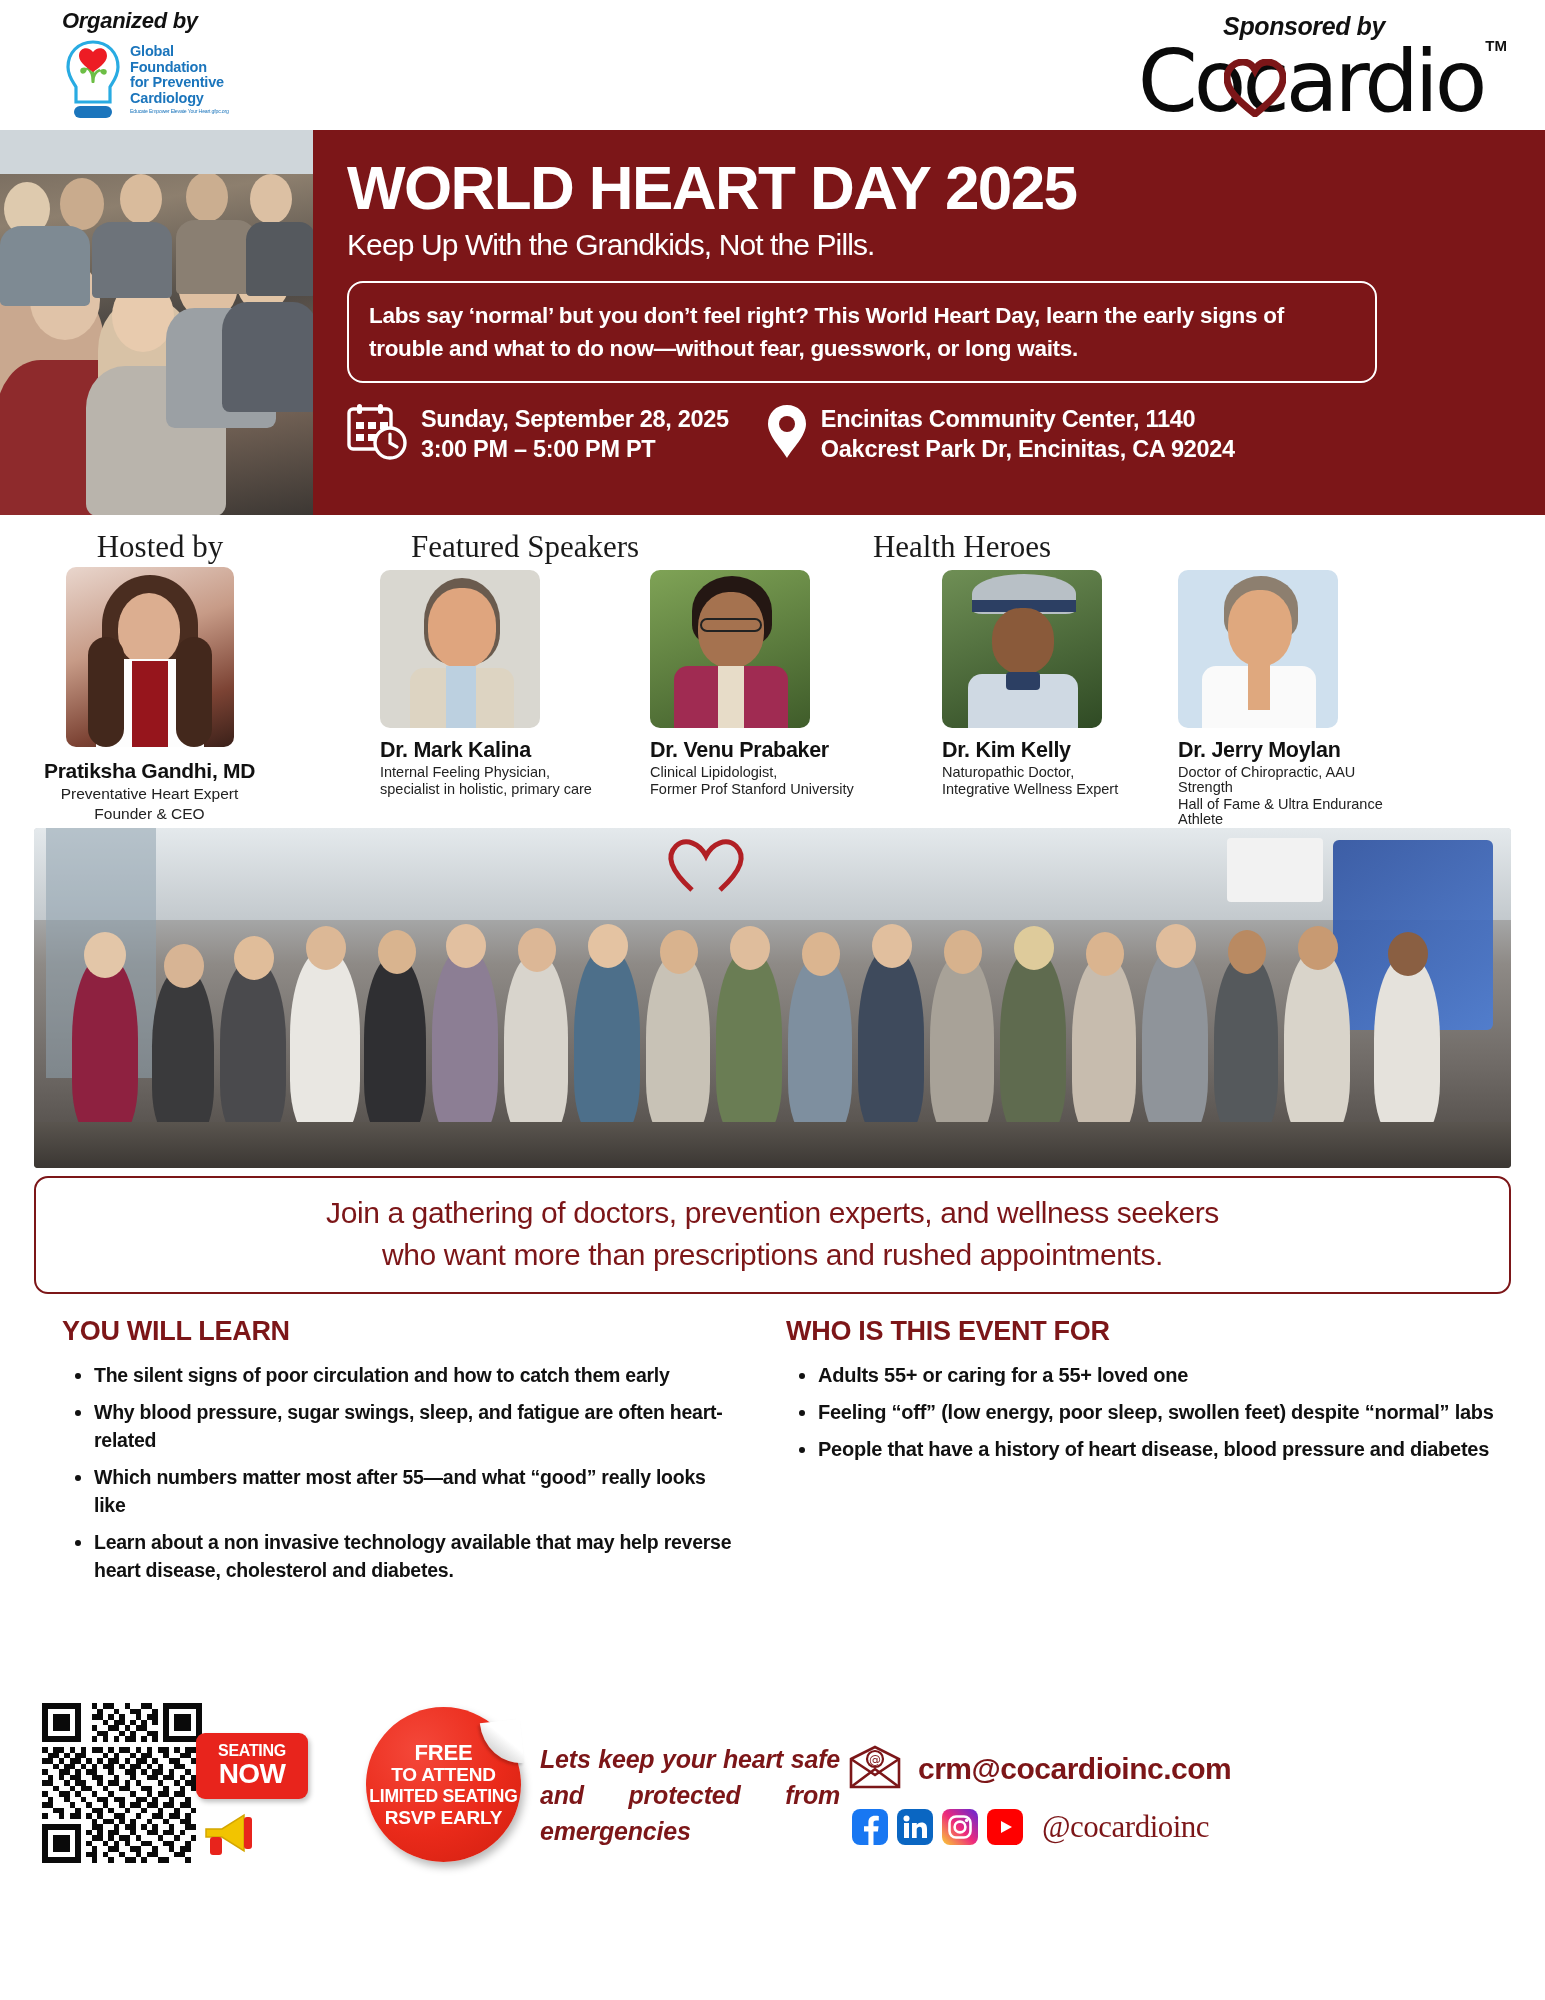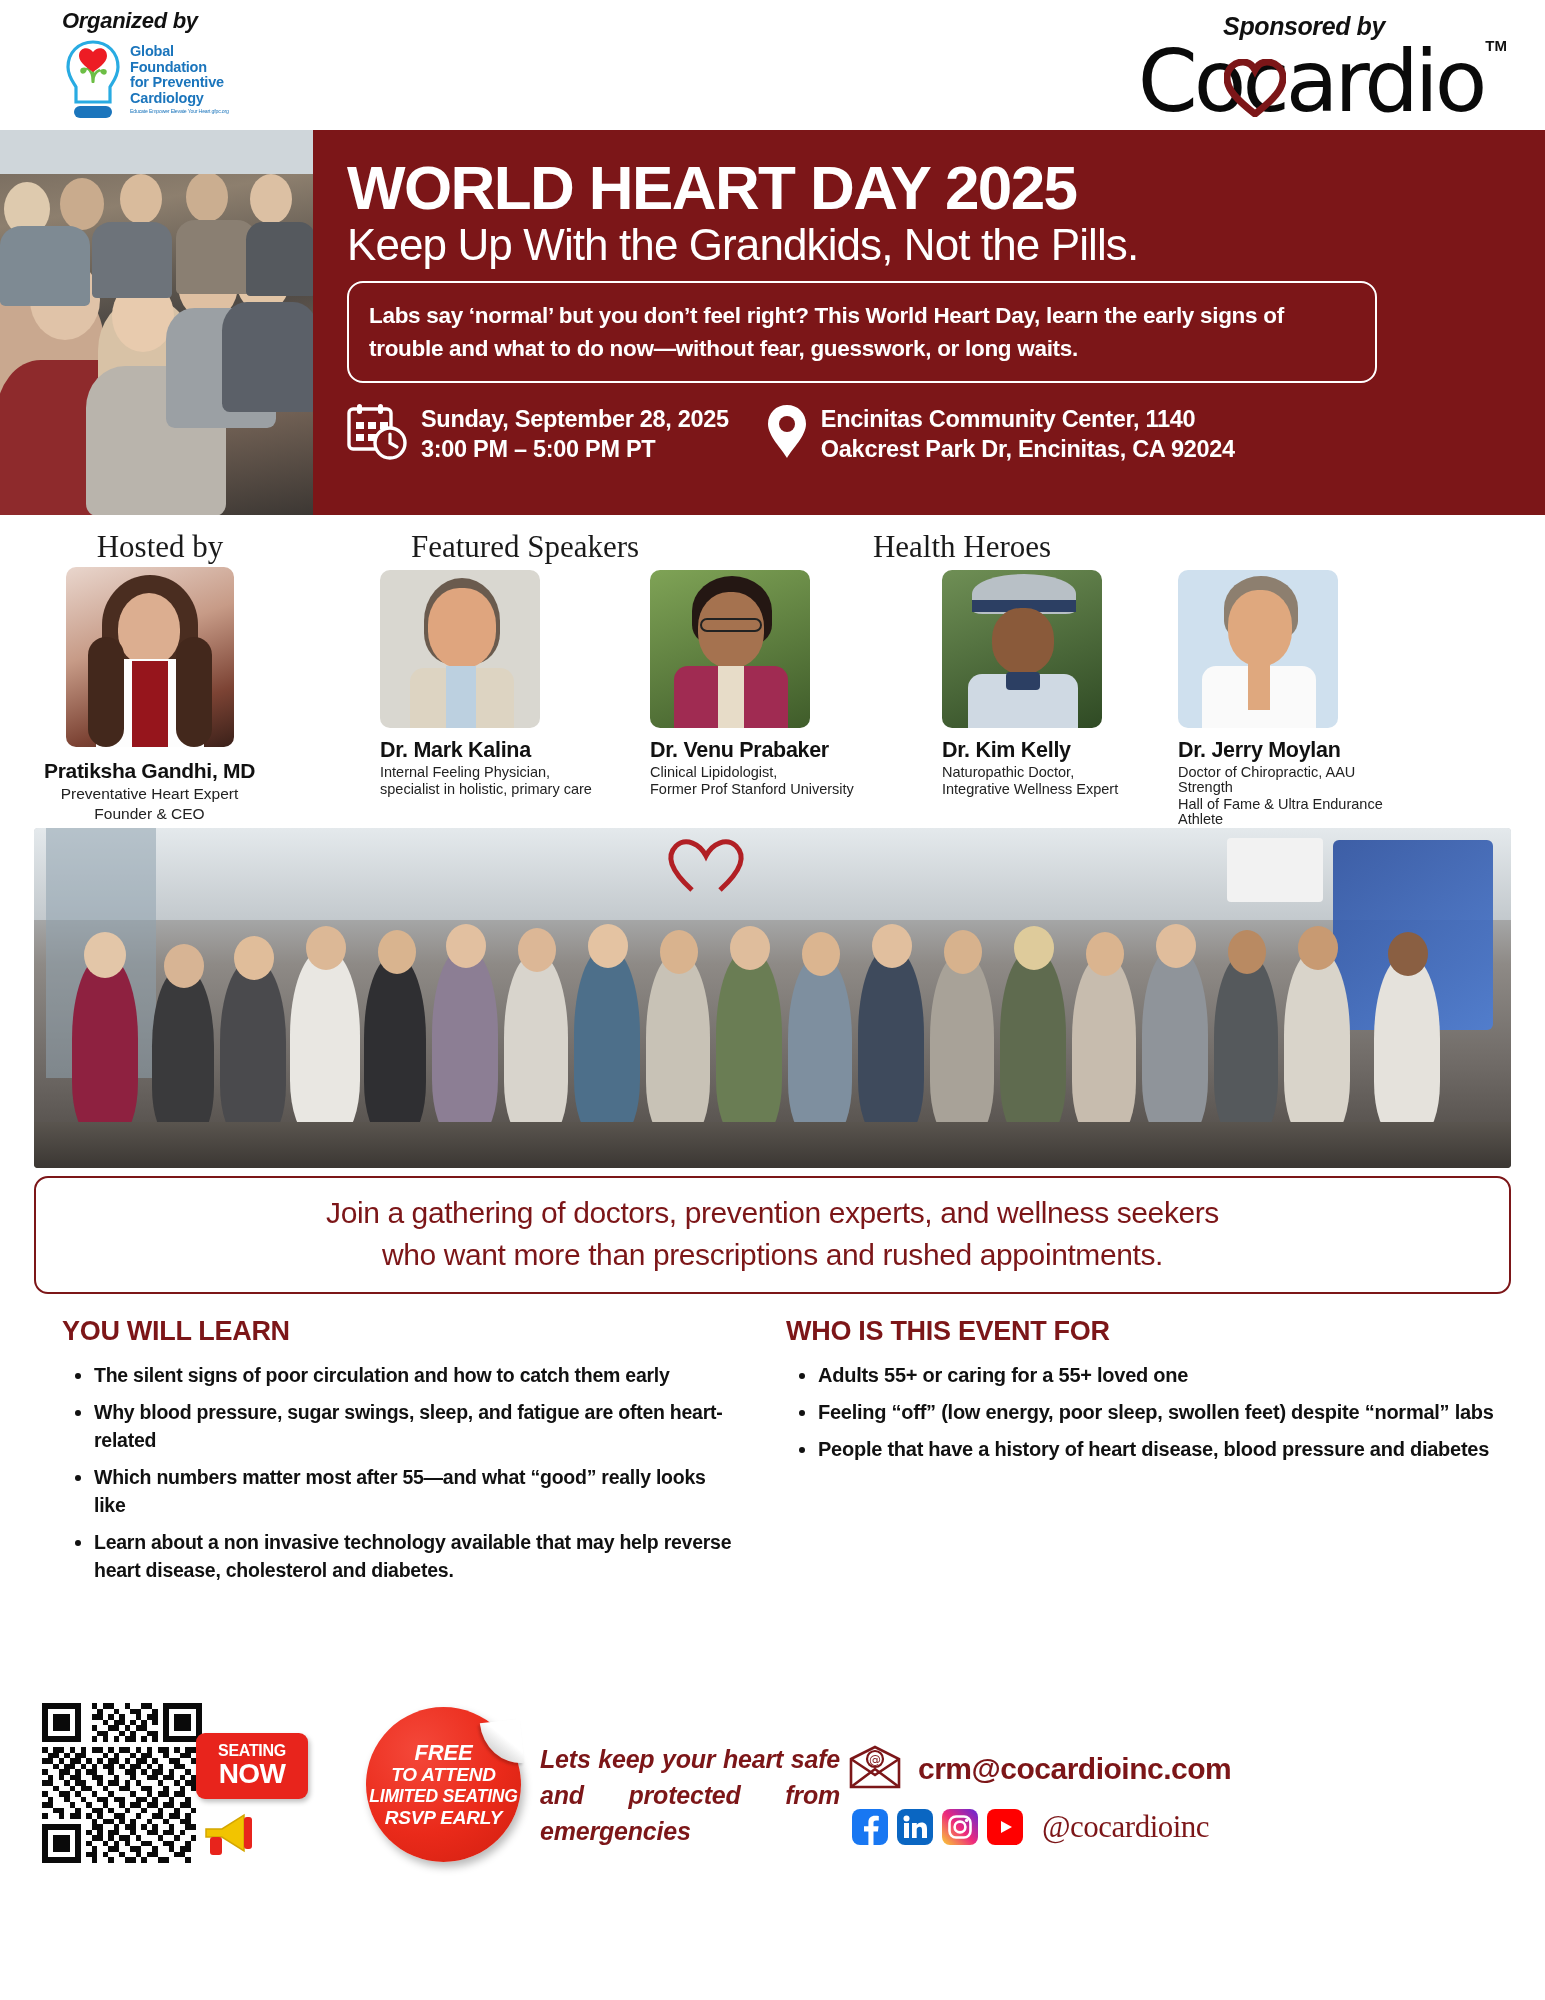--- a/index.html
+++ b/index.html
@@ -31,21 +31,21 @@
 
   
   .hero { height:385px; display:flex; position:relative; }
   .hero-photo {
     width:313px; flex:none; position:relative; overflow:hidden;
     background:linear-gradient(170deg,#6d6257 0%,#8d7f6e 22%,#4f4a45 48%,#7d6a5c 70%,#3c3733 100%);
   }
   .hero-photo .aud { position:absolute; border-radius:42% 42% 35% 35%; }
   .hero-body { flex:1; background:#7c1618; padding:26px 30px 0 34px; position:relative; }
   .hero-title { font-size:62px; font-weight:bold; color:#fff; letter-spacing:-1.6px; line-height:64px; font-family:"Liberation Sans", sans-serif; }
-  .hero-sub { font-size:44px; color:#fff; letter-spacing:-0.9px; line-height:44px; margin-top:3px; font-weight:normal; }
+  .hero-sub { font-size:30px; color:#fff; letter-spacing:-0.9px; line-height:44px; margin-top:3px; font-weight:normal; }
   .hero-desc {
     margin-top:14px; border:2.5px solid #ffffff; border-radius:16px;
     padding:16px 20px 16px 20px; color:#fff; font-size:22.5px; font-weight:bold;
     line-height:33px; letter-spacing:-0.3px; width:1030px;
   }
   .hero-meta { display:flex; margin-top:20px; align-items:flex-start; }
   .meta-item { display:flex; align-items:center; }
   .meta-item.loc { margin-left:36px; }
   .meta-text { color:#fff; font-size:23.5px; font-weight:bold; line-height:30px; letter-spacing:-0.3px; margin-left:12px; }
 
@@ -111,21 +111,21 @@
   .reg-l1 { color:#fff; font-size:16px; font-weight:bold; text-align:center; letter-spacing:-0.3px; line-height:17px;}
   .reg-l2 { color:#fff; font-size:28px; font-weight:bold; text-align:center; letter-spacing:-0.6px; line-height:29px;}
   .megaphone { position:absolute; left:4px; top:72px; width:66px; height:56px; }
 
   .free-sticker {
     position:absolute; left:366px; top:22px; width:155px; height:155px; border-radius:50%;
     background:radial-gradient(circle at 34% 28%, #f4483a 0%, #ea2a1a 55%, #d01f10 100%);
     display:flex; align-items:center; justify-content:center; flex-direction:column;
     box-shadow:3px 5px 9px rgba(0,0,0,.28);
   }
-  .free-sticker div { color:#fff; font-weight:bold; text-align:left; letter-spacing:-0.2px;font-style:italic; }
+  .free-sticker div { color:#fff; font-weight:bold; text-align:left; letter-spacing:-0.2px; }
   .fs1 { font-size:22px; line-height:23px; }
   .fs2 { font-size:19px; line-height:22px; }
   .fs3 { font-size:17.5px; line-height:21px; }
   .fs4 { font-size:19px; line-height:22px; }
   .peel { position:absolute; right:-1px; top:14px; width:40px; height:44px;
     background:linear-gradient(225deg,#ffffff 40%,#d8d8d8 70%,#a8a8a8 100%);
     border-radius:0 0 0 100%; transform:rotate(-6deg); box-shadow:-2px 2px 3px rgba(0,0,0,.2); }
 
   .tagline { position:absolute; left:540px; top:56px; width:300px;
     color:#7c1618; font-size:25px; font-style:italic; font-weight:bold; line-height:36px; letter-spacing:-0.2px; text-align:justify; }

